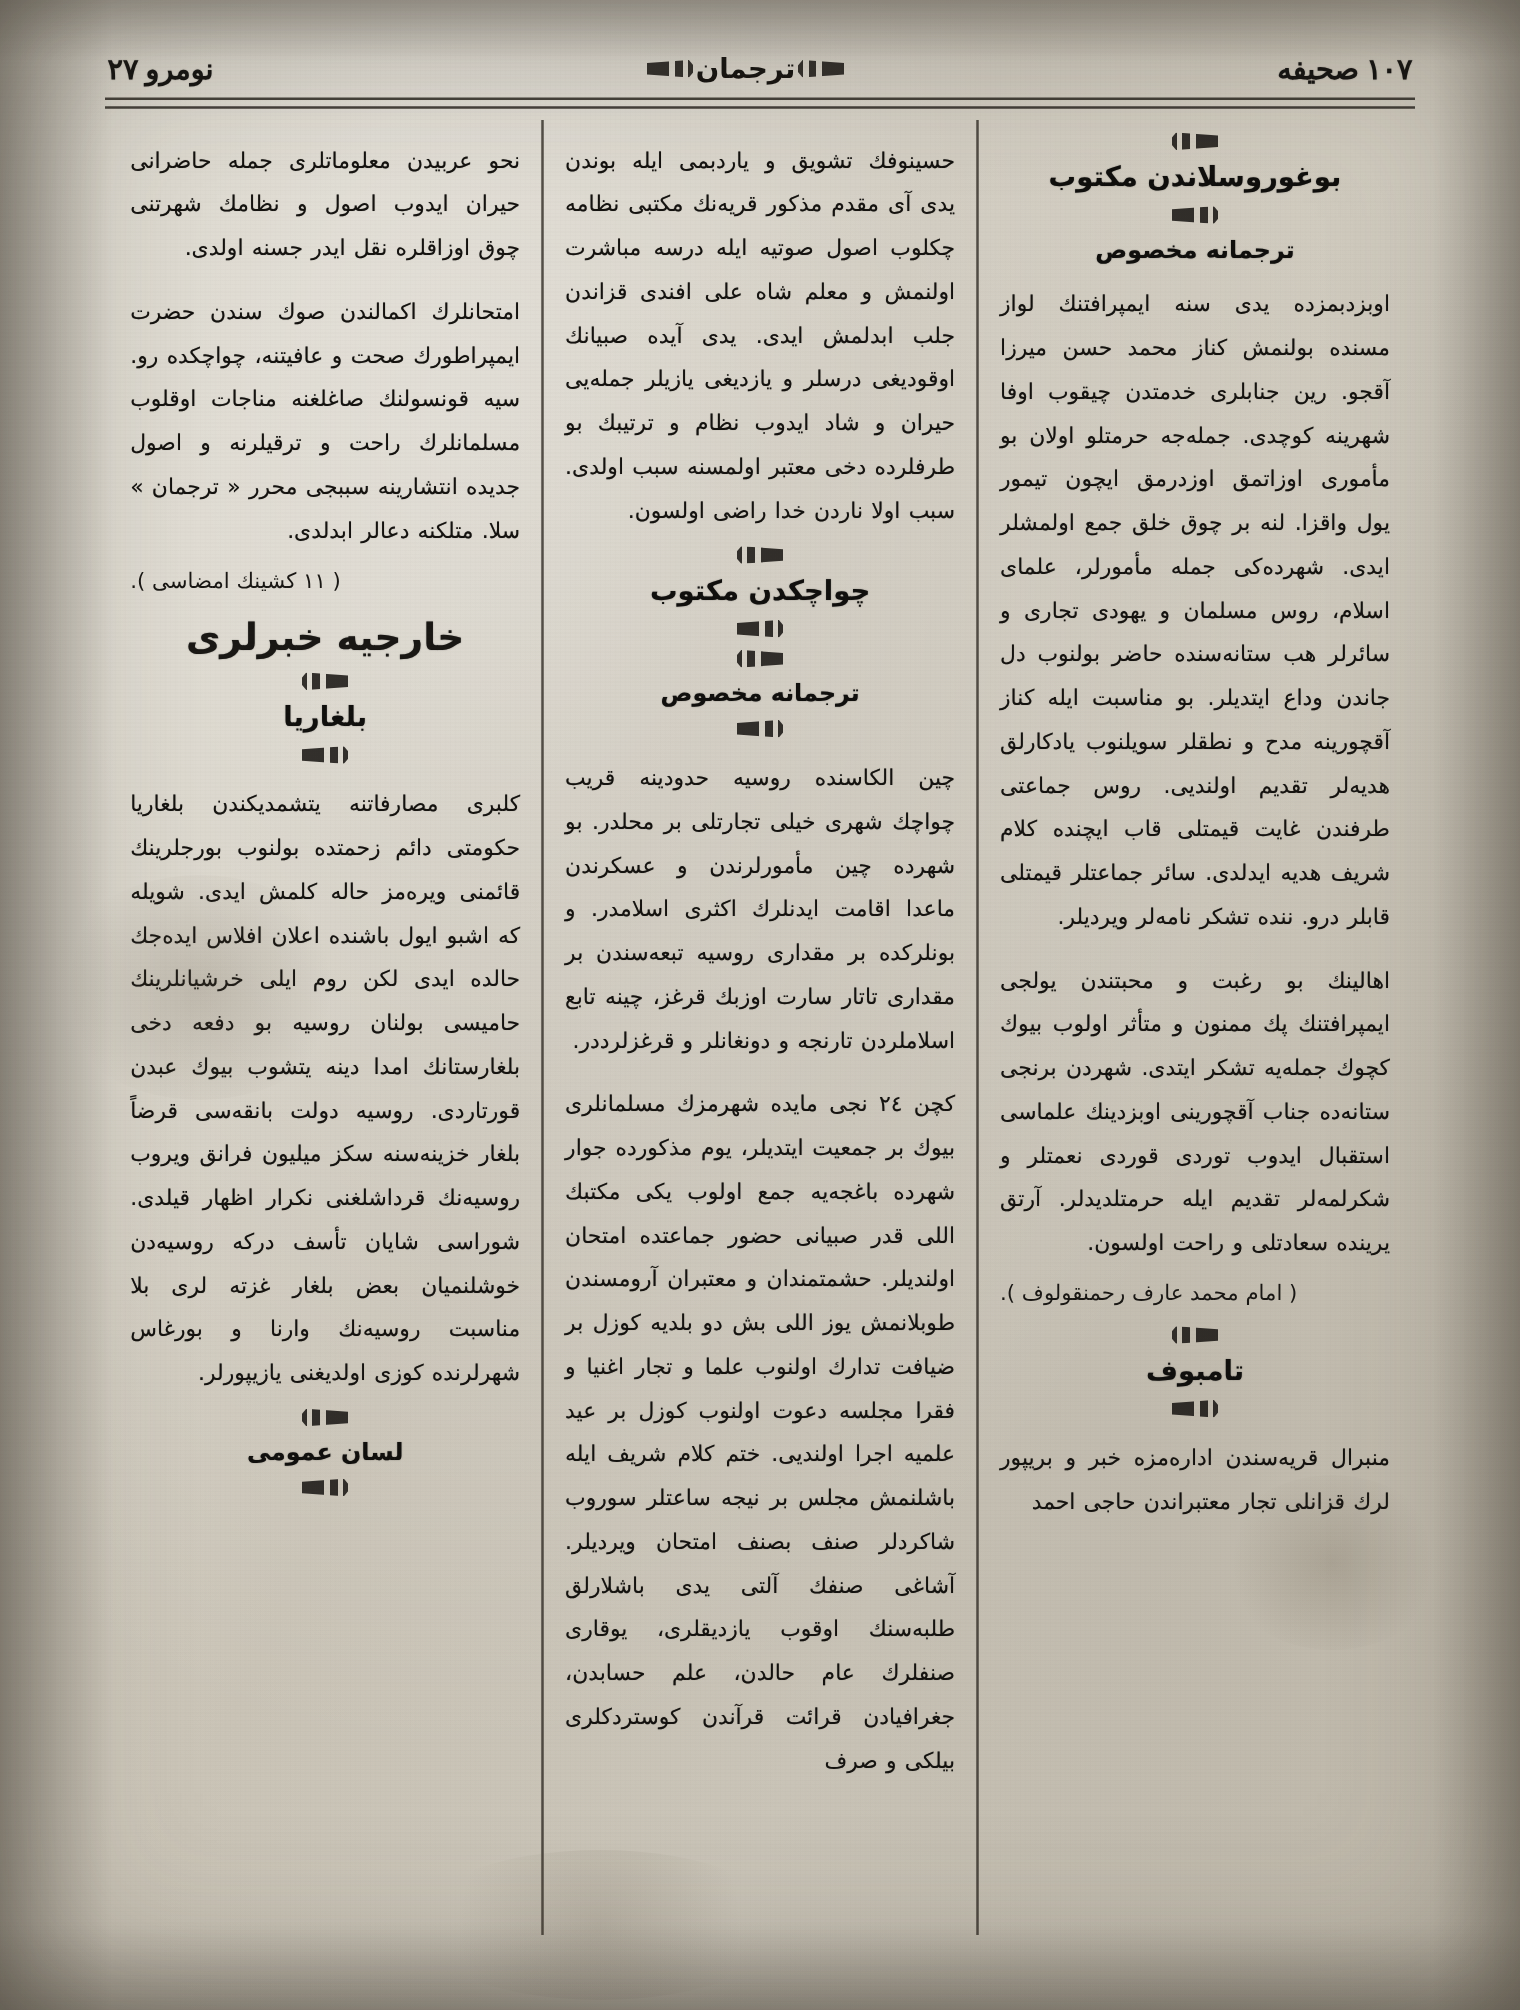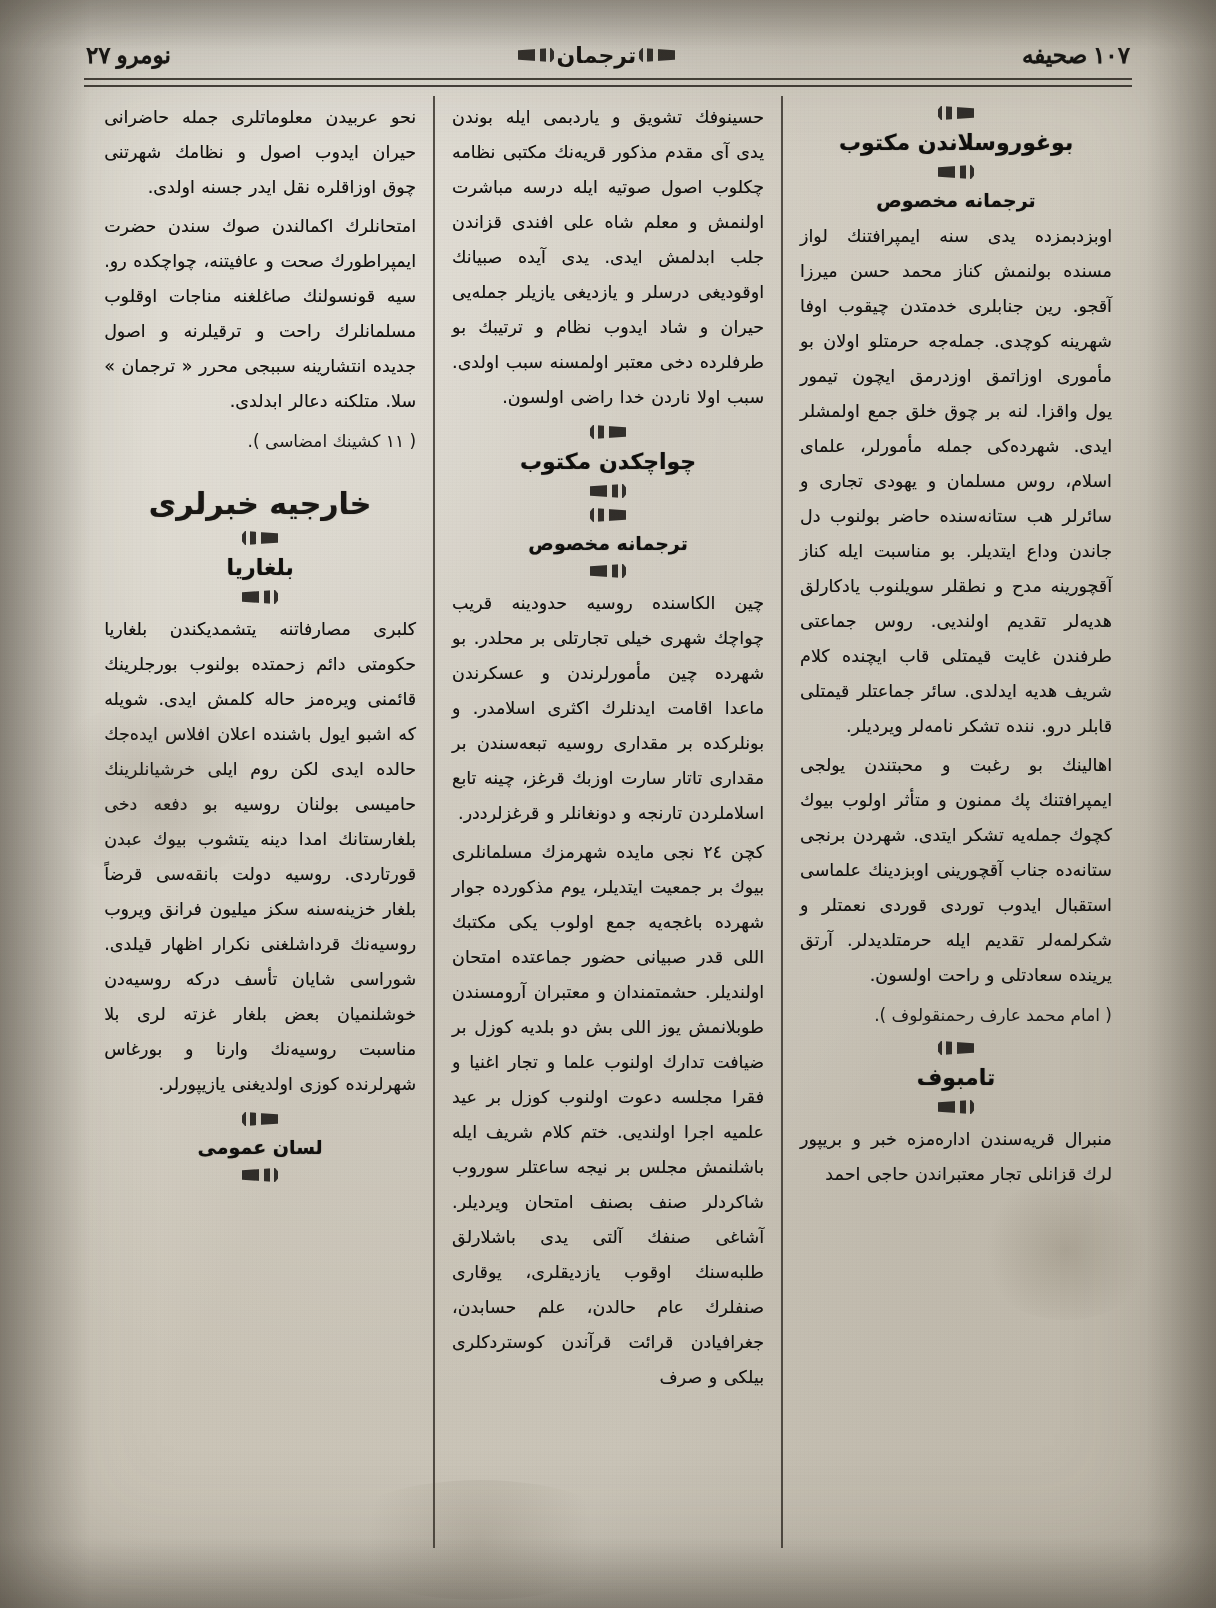--- a/index.html
+++ b/index.html
@@ -110,21 +110,21 @@
     position: absolute;
     top: 0;
     bottom: 0;
     right: -1px;
     width: 2px;
     background: #2f2b24;
     opacity: 0.8;
   }
 
   p.body {
-    margin: 4px 0 4px 0;
+    margin: 16px 0 4px 0;
     font-family: "DejaVu Sans", "Liberation Sans", sans-serif;
     font-size: 17.5px;
     line-height: 35px;
     text-align: justify;
     text-align-last: right;
     color: #14120f;
     word-spacing: 1px;
     text-shadow: 0 0 0.6px rgba(0,0,0,0.45);
   }
 
@@ -140,28 +140,28 @@
     text-shadow: 0 0 1px rgba(0,0,0,0.5);
     flex-direction: column;
   }
   .heading.small {
     font-size: 19px;
   }
   .section-title {
     text-align: center;
     font-size: 30px;
     font-weight: 700;
-    margin: 29px 0 10px 0;
+    margin: 12px 0 10px 0;
     letter-spacing: 1px;
     text-shadow: 0 0 1px rgba(0,0,0,0.5);
   }
   .signature {
     margin: 6px 0 6px 0;
     font-size: 17px;
-    text-align: right;
+    text-align: left;
     line-height: 32px;
   }
 
   
   .blotch {
     position: absolute;
     border-radius: 50%;
     pointer-events: none;
     background: radial-gradient(circle, rgba(95,84,66,0.22), rgba(95,84,66,0) 70%);
   }

